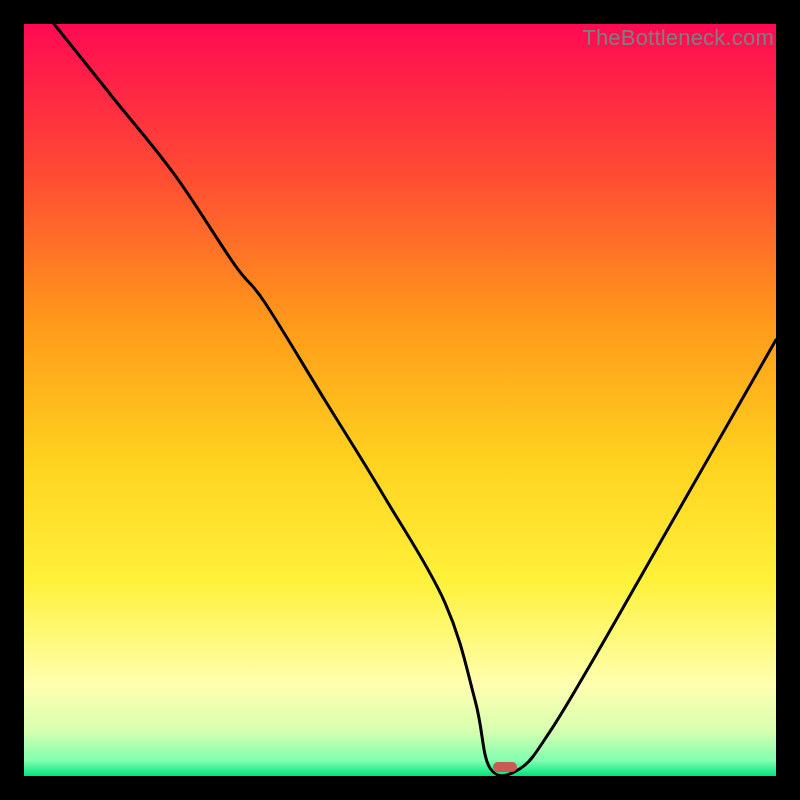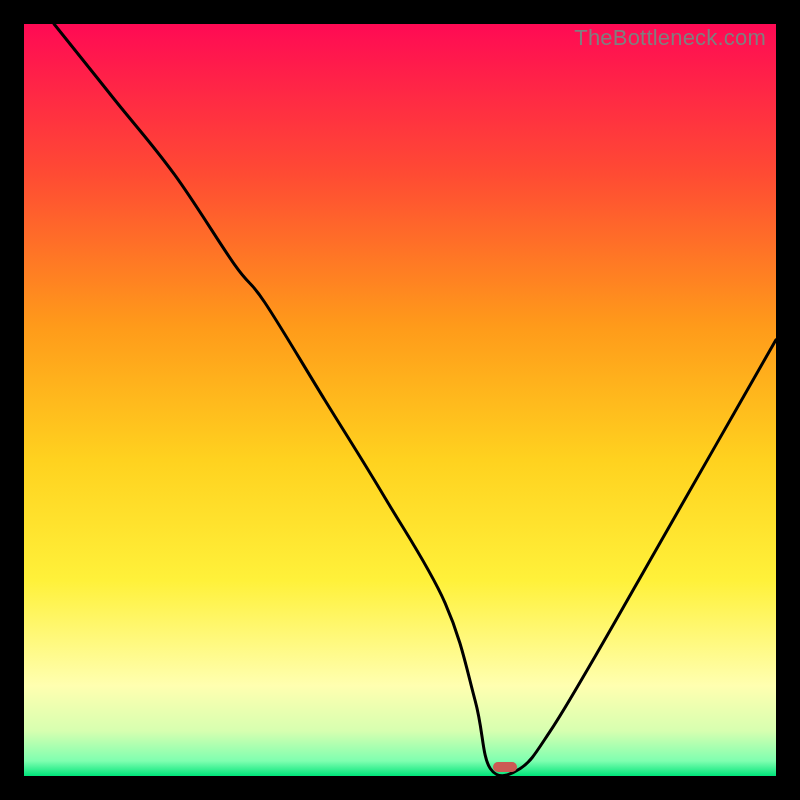--- a/index.html
+++ b/index.html
@@ -19,20 +19,21 @@
     height: 800px;
     background: #000;
   }
   .plot-area {
     position: absolute;
     left: 24px;
     top: 24px;
     width: 752px;
     height: 752px;
     overflow: hidden;
+    padding-left: 8px;
   }
   .watermark {
     position: absolute;
     top: 1px;
     right: 10px;
     color: #7f7f7f;
     font-size: 22px;
     font-weight: 500;
     letter-spacing: 0.2px;
     pointer-events: none;

